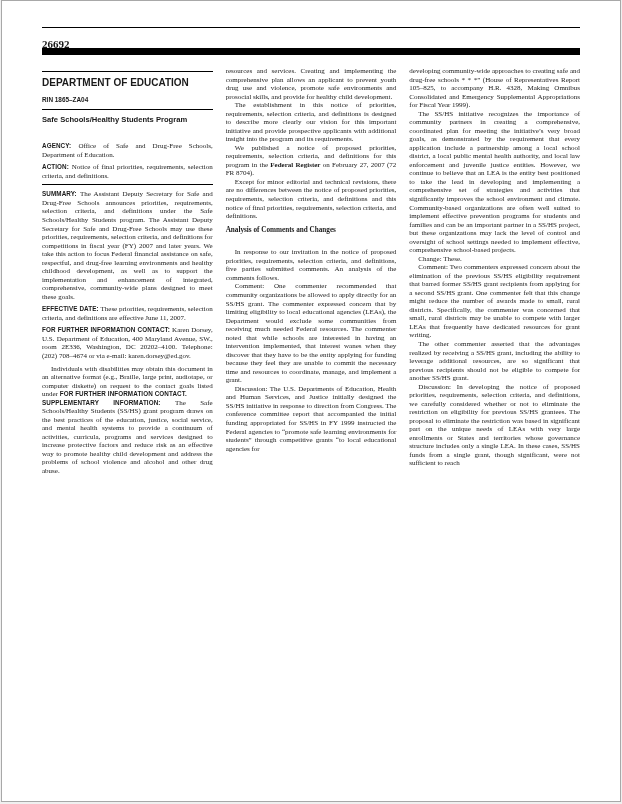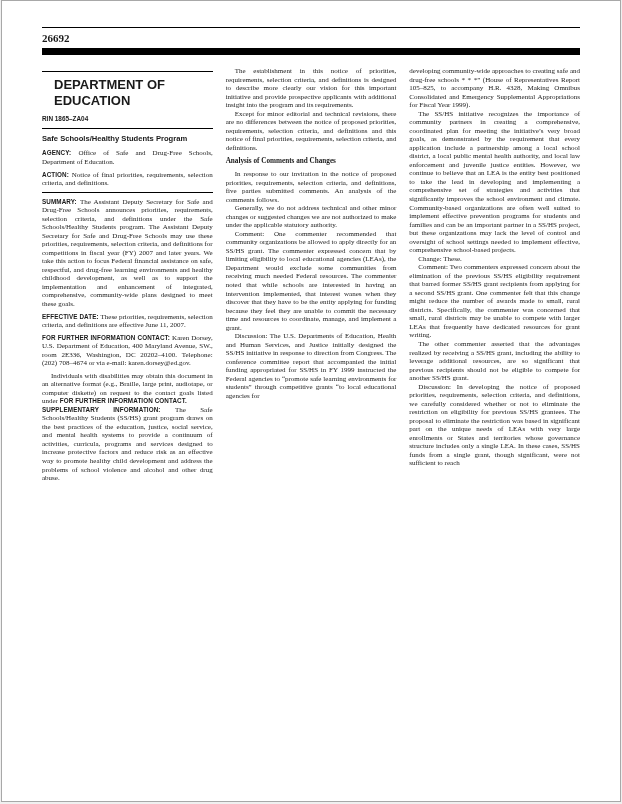--- a/index.html
+++ b/index.html
@@ -12,21 +12,21 @@
     border: 1px solid #a8a8a8;
     box-sizing: border-box;
     font-family: "Liberation Serif", serif;
     color: #1a1a1a;
     overflow: hidden;
   }
   .fr-header { padding: 26px 40px 0 40px; }
   .fr-header-line { border-top: 1px solid #000; margin-bottom: 3px; }
   .fr-header-row { position: relative; height: 14px; }
   .fr-page-num {
-    position: absolute; left: 0; top: 1px;
+    position: absolute; left: 0; top: 7px;
     font-weight: bold; font-size: 11px;
     font-family: "Liberation Serif", serif;
   }
   .fr-masthead {
     display: block; text-align: center;
     font-size: 9px; letter-spacing: 0.1px;
   }
   .fr-journal { font-weight: bold; font-style: italic; }
   .fr-header-bar { height: 7px; background: #000; margin-top: 3px; }
   .columns {
@@ -38,39 +38,39 @@
   .col {
     flex: 1 1 0;
     min-width: 0;
     font-size: 7px;
     line-height: 1.22;
     text-align: justify;
   }
   .block { margin: 0; }
   .agency-heading {
     font-family: "Liberation Sans", sans-serif;
-    font-weight: bold; font-size: 13px;
-    margin: 2px 0 7px 12px; text-align: left; line-height: 1.2;
+    font-weight: bold; font-size: 10px;
+    margin: 2px 0 7px 0; text-align: left; line-height: 1.2;
   }
   .rin {
     font-family: "Liberation Sans", sans-serif;
     font-weight: bold; font-size: 6.4px;
     margin: 0 0 5px 0; text-align: left;
   }
   .doc-title {
     font-family: "Liberation Sans", sans-serif;
     font-weight: bold; font-size: 7.6px;
-    margin: 5px 0 6px 0; text-align: left; line-height: 1.25;
+    margin: 5px 0 18px 0; text-align: left; line-height: 1.25;
   }
   .labeled-para { margin: 0 0 4px 0; }
   .para { text-indent: 9px; margin: 0; }
   .para-flush { margin: 0; }
   .subheading {
     font-weight: bold; font-size: 7.2px;
-    margin: 5px 0 4px 0; text-align: left;
+    margin: 5px 0 14px 0; text-align: left;
   }
   .col-rule { border-top: 1px solid #000; margin: 4px 0 5px 0; }
   .run-label {
     font-family: "Liberation Sans", sans-serif;
     font-weight: bold; font-size: 6.3px;
     letter-spacing: 0.1px;
   }
   .run-italic { }
   .run-bold { font-weight: bold; }
 </style>
@@ -95,25 +95,26 @@
         <div class="block labeled-para"><span class="run-label">AGENCY: </span><span>Office of Safe and Drug-Free Schools, Department of Education.</span></div>
         <div class="block labeled-para"><span class="run-label">ACTION: </span><span>Notice of final priorities, requirements, selection criteria, and definitions.</span></div>
         <div class="col-rule"></div>
         <div class="block labeled-para"><span class="run-label">SUMMARY: </span><span>The Assistant Deputy Secretary for Safe and Drug-Free Schools announces priorities, requirements, selection criteria, and definitions under the Safe Schools/Healthy Students program. The Assistant Deputy Secretary for Safe and Drug-Free Schools may use these priorities, requirements, selection criteria, and definitions for competitions in fiscal year (FY) 2007 and later years. We take this action to focus Federal financial assistance on safe, respectful, and drug-free learning environments and healthy childhood development, as well as to support the implementation and enhancement of integrated, comprehensive, community-wide plans designed to meet these goals.</span></div>
         <div class="block labeled-para"><span class="run-label">EFFECTIVE DATE: </span><span>These priorities, requirements, selection criteria, and definitions are effective June 11, 2007.</span></div>
         <div class="block labeled-para"><span class="run-label">FOR FURTHER INFORMATION CONTACT: </span><span>Karen Dorsey, U.S. Department of Education, 400 Maryland Avenue, SW., room 2E336, Washington, DC 20202–4100. </span><span class="run-italic">Telephone:</span><span> (202) 708–4674 or via e-mail: </span><span class="run-italic">karen.dorsey@ed.gov.</span></div>
         <div class="block para"><span>Individuals with disabilities may obtain this document in an alternative format (e.g., Braille, large print, audiotape, or computer diskette) on request to the contact goals listed under </span><span class="run-label">FOR FURTHER INFORMATION CONTACT.</span></div>
         <div class="block labeled-para"><span class="run-label">SUPPLEMENTARY INFORMATION: </span><span>The Safe Schools/Healthy Students (SS/HS) grant program draws on the best practices of the education, justice, social service, and mental health systems to provide a continuum of activities, curricula, programs and services designed to increase protective factors and reduce risk as an effective way to promote healthy child development and address the problems of school violence and alcohol and other drug abuse.</span></div>
       </div>
     <div class="col">
+        <div class="block para-flush"><span>resources and services. Creating and implementing the comprehensive plan allows an applicant to prevent youth drug use and violence, promote safe environments and prosocial skills, and provide for healthy child development.</span></div>
         <div class="block para"><span>The establishment in this notice of priorities, requirements, selection criteria, and definitions is designed to describe more clearly our vision for this important initiative and provide prospective applicants with additional insight into the program and its requirements.</span></div>
+        <div class="block para"><span>We published a notice of proposed priorities, requirements, selection criteria, and definitions for this program in the </span><span class="run-bold">Federal Register</span><span> on February 27, 2007 (72 FR 8704).</span></div>
         <div class="block para"><span>Except for minor editorial and technical revisions, there are no differences between the notice of proposed priorities, requirements, selection criteria, and definitions and this notice of final priorities, requirements, selection criteria, and definitions.</span></div>
         <div class="block subheading"><span>Analysis of Comments and Changes</span></div>
         <div class="block para"><span>In response to our invitation in the notice of proposed priorities, requirements, selection criteria, and definitions, five parties submitted comments. An analysis of the comments follows.</span></div>
-        <div class="block para"><span>Generally, we do not address technical and other minor changes or suggested changes we are not authorized to make under the applicable statutory authority.</span></div>
         <div class="block para"><span class="run-italic">Comment:</span><span> One commenter recommended that community organizations be allowed to apply directly for an SS/HS grant. The commenter expressed concern that by limiting eligibility to local educational agencies (LEAs), the Department would exclude some communities from receiving much needed Federal resources. The commenter noted that while schools are interested in having an intervention implemented, that interest wanes when they discover that they have to be the entity applying for funding because they feel they are unable to commit the necessary time and resources to coordinate, manage, and implement a grant.</span></div>
         <div class="block para"><span class="run-italic">Discussion:</span><span> The U.S. Departments of Education, Health and Human Services, and Justice initially designed the SS/HS initiative in response to direction from Congress. The conference committee report that accompanied the initial funding appropriated for SS/HS in FY 1999 instructed the Federal agencies to “promote safe learning environments for students” through competitive grants “to local educational agencies for</span></div>
       </div>
     <div class="col">
         <div class="block para-flush"><span>developing community-wide approaches to creating safe and drug-free schools * * *” (House of Representatives Report 105–825, to accompany H.R. 4328, Making Omnibus Consolidated and Emergency Supplemental Appropriations for Fiscal Year 1999).</span></div>
         <div class="block para"><span>The SS/HS initiative recognizes the importance of community partners in creating a comprehensive, coordinated plan for meeting the initiative’s very broad goals, as demonstrated by the requirement that every application include a partnership among a local school district, a local public mental health authority, and local law enforcement and juvenile justice entities. However, we continue to believe that an LEA is the entity best positioned to take the lead in developing and implementing a comprehensive set of strategies and activities that significantly improves the school environment and climate. Community-based organizations are often well suited to implement effective prevention programs for students and families and can be an important partner in a SS/HS project, but these organizations may lack the level of control and oversight of school settings needed to implement effective, comprehensive school-based projects.</span></div>
         <div class="block para"><span class="run-italic">Change:</span><span> These.</span></div>
         <div class="block para"><span class="run-italic">Comment:</span><span> Two commenters expressed concern about the elimination of the previous SS/HS eligibility requirement that barred former SS/HS grant recipients from applying for a second SS/HS grant. One commenter felt that this change might reduce the number of awards made to small, rural districts. Specifically, the commenter was concerned that small, rural districts may be unable to compete with larger LEAs that frequently have dedicated resources for grant writing.</span></div>
         <div class="block para"><span>The other commenter asserted that the advantages realized by receiving a SS/HS grant, including the ability to leverage additional resources, are so significant that previous recipients should not be eligible to compete for another SS/HS grant.</span></div>
         <div class="block para"><span class="run-italic">Discussion:</span><span> In developing the notice of proposed priorities, requirements, selection criteria, and definitions, we carefully considered whether or not to eliminate the restriction on eligibility for previous SS/HS grantees. The proposal to eliminate the restriction was based in significant part on the unique needs of LEAs with very large enrollments or States and territories whose governance structure includes only a single LEA. In these cases, SS/HS funds from a single grant, though significant, were not sufficient to reach</span></div>

